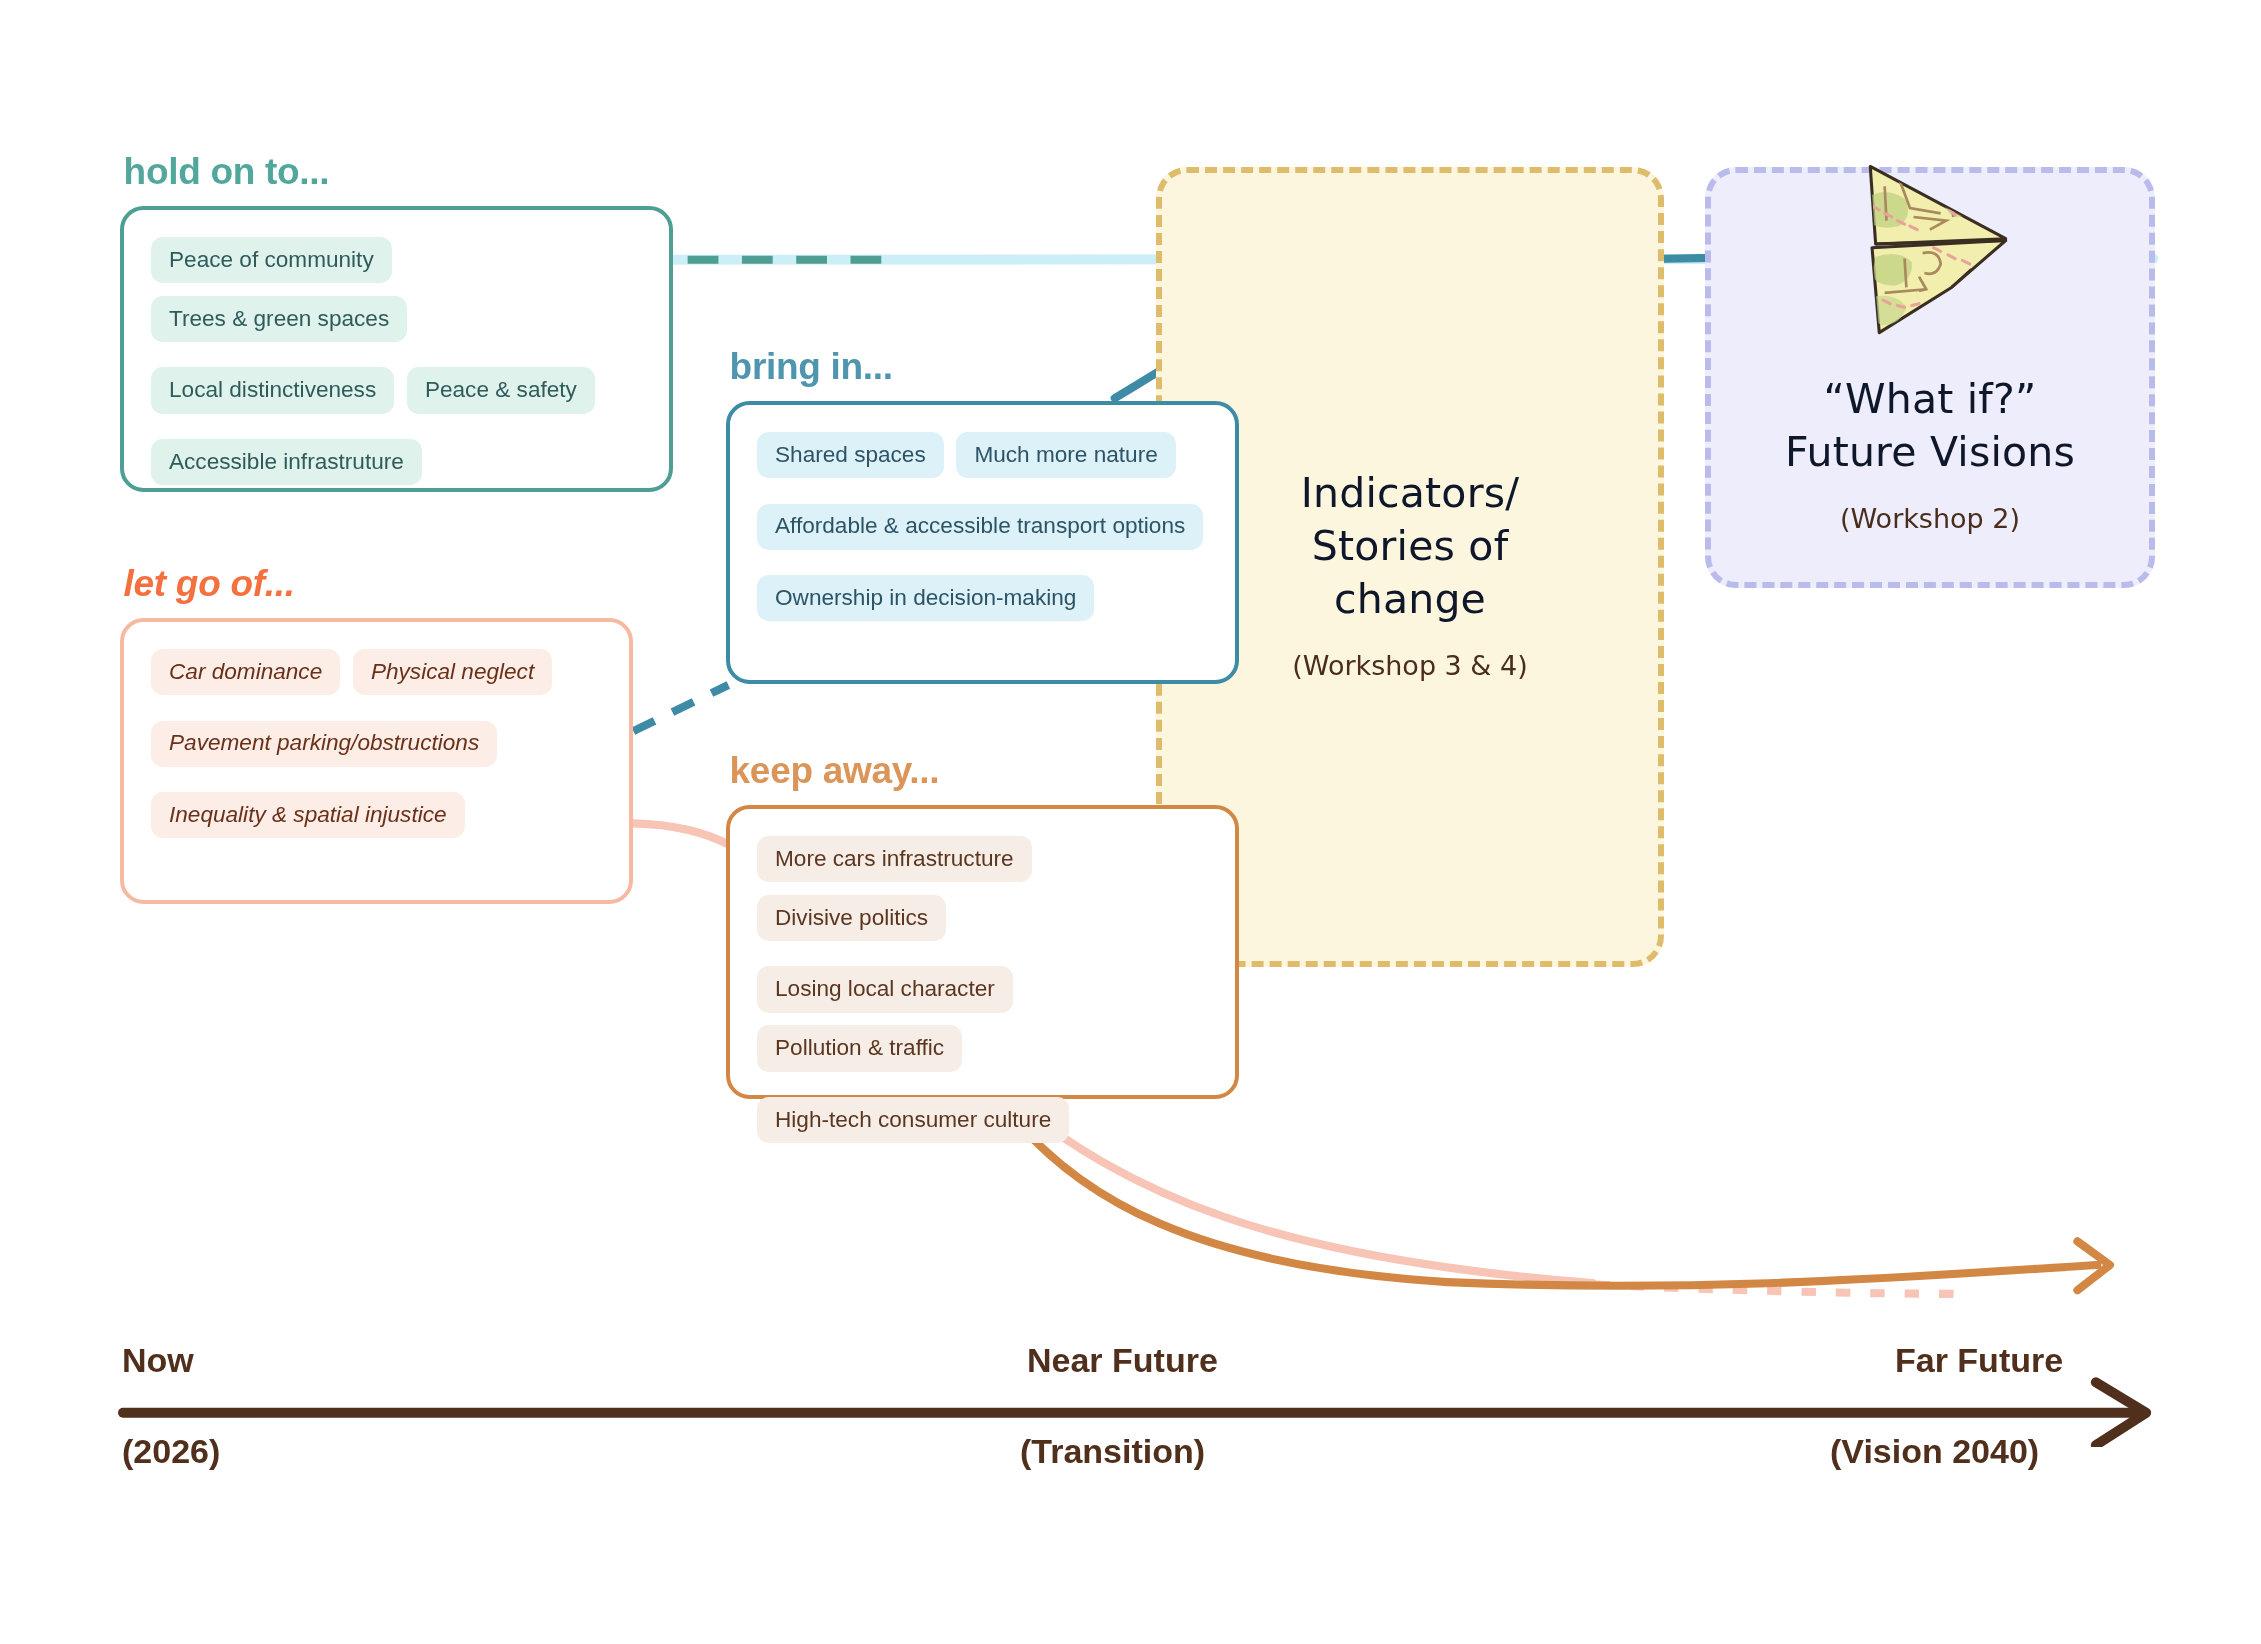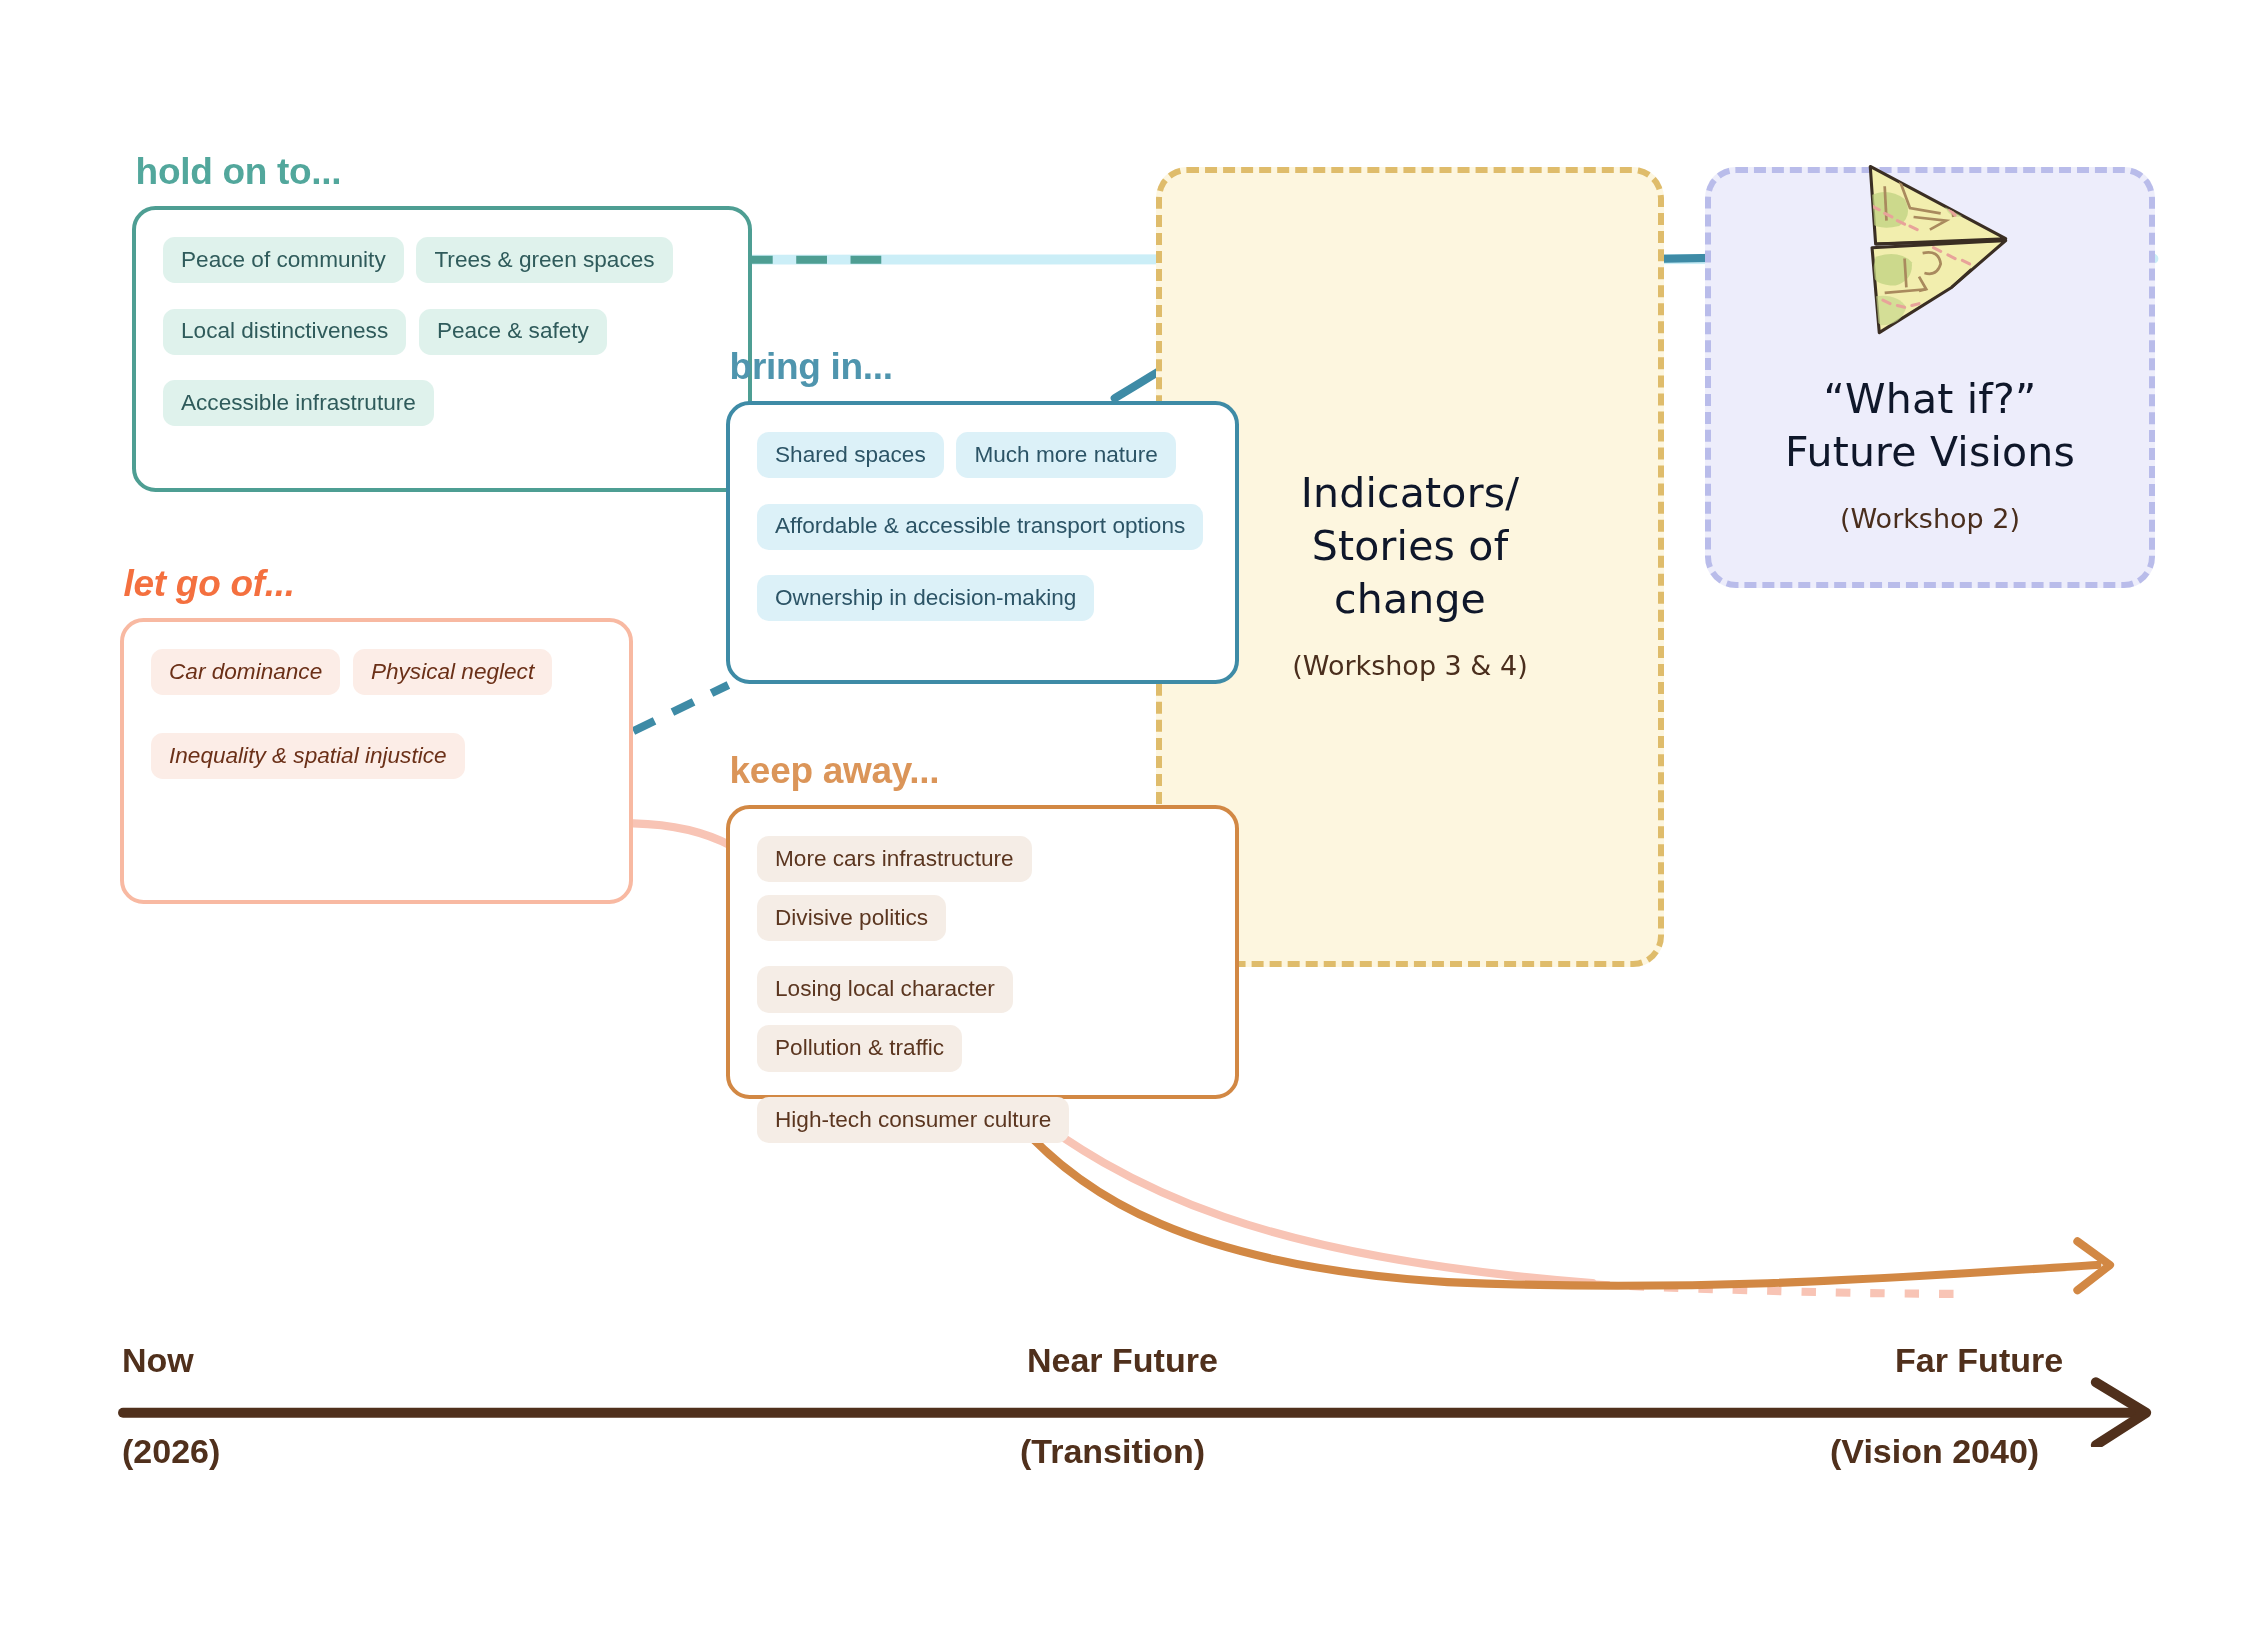--- a/index.html
+++ b/index.html
@@ -72,21 +72,21 @@
     border-radius: 11.8px;
     padding: 11.8px 18px;
     font-size: 22.6px;
     line-height: 1;
     white-space: nowrap;
     font-family: "Liberation Sans", sans-serif;
   }
   .row-break { flex-basis: 100%; height: 0; }
 
   
-  #group-hold { left: 132px; top: 206px; width: 620px; }
+  #group-hold { left: 120px; top: 206px; width: 553px; }
   #group-hold .group-label { color: #52A79C; }
   #group-hold .group-box { border-color: #4E9E93; border-width: 4.5px; height: 286px; }
   #group-hold .chip { background: #DFF2EC; color: #2F5B5B; }
 
   
   #group-letgo { left: 120px; top: 618px; width: 513px; font-style: italic; }
   #group-letgo .group-label { color: #F4703F; }
   #group-letgo .group-box { border-color: #F8B9A2; border-width: 4.5px; height: 286px; }
   #group-letgo .chip { background: #FCEDE7; color: #6B3018; }
 
@@ -217,20 +217,21 @@
       <span class="chip">Accessible infrastruture</span>
     </div>
   </div>
 
   <div class="group" id="group-letgo">
     <div class="group-label">let go of...</div>
     <div class="group-box">
       <span class="chip">Car dominance</span>
       <span class="chip">Physical neglect</span>
       <span class="row-break"></span>
+      <span class="chip">Pavement parking/obstructions</span>
       <span class="row-break"></span>
       <span class="chip">Inequality &amp; spatial injustice</span>
     </div>
   </div>
 
   <div class="group" id="group-bring">
     <div class="group-label">bring in...</div>
     <div class="group-box">
       <span class="chip">Shared spaces</span>
       <span class="chip">Much more nature</span>

